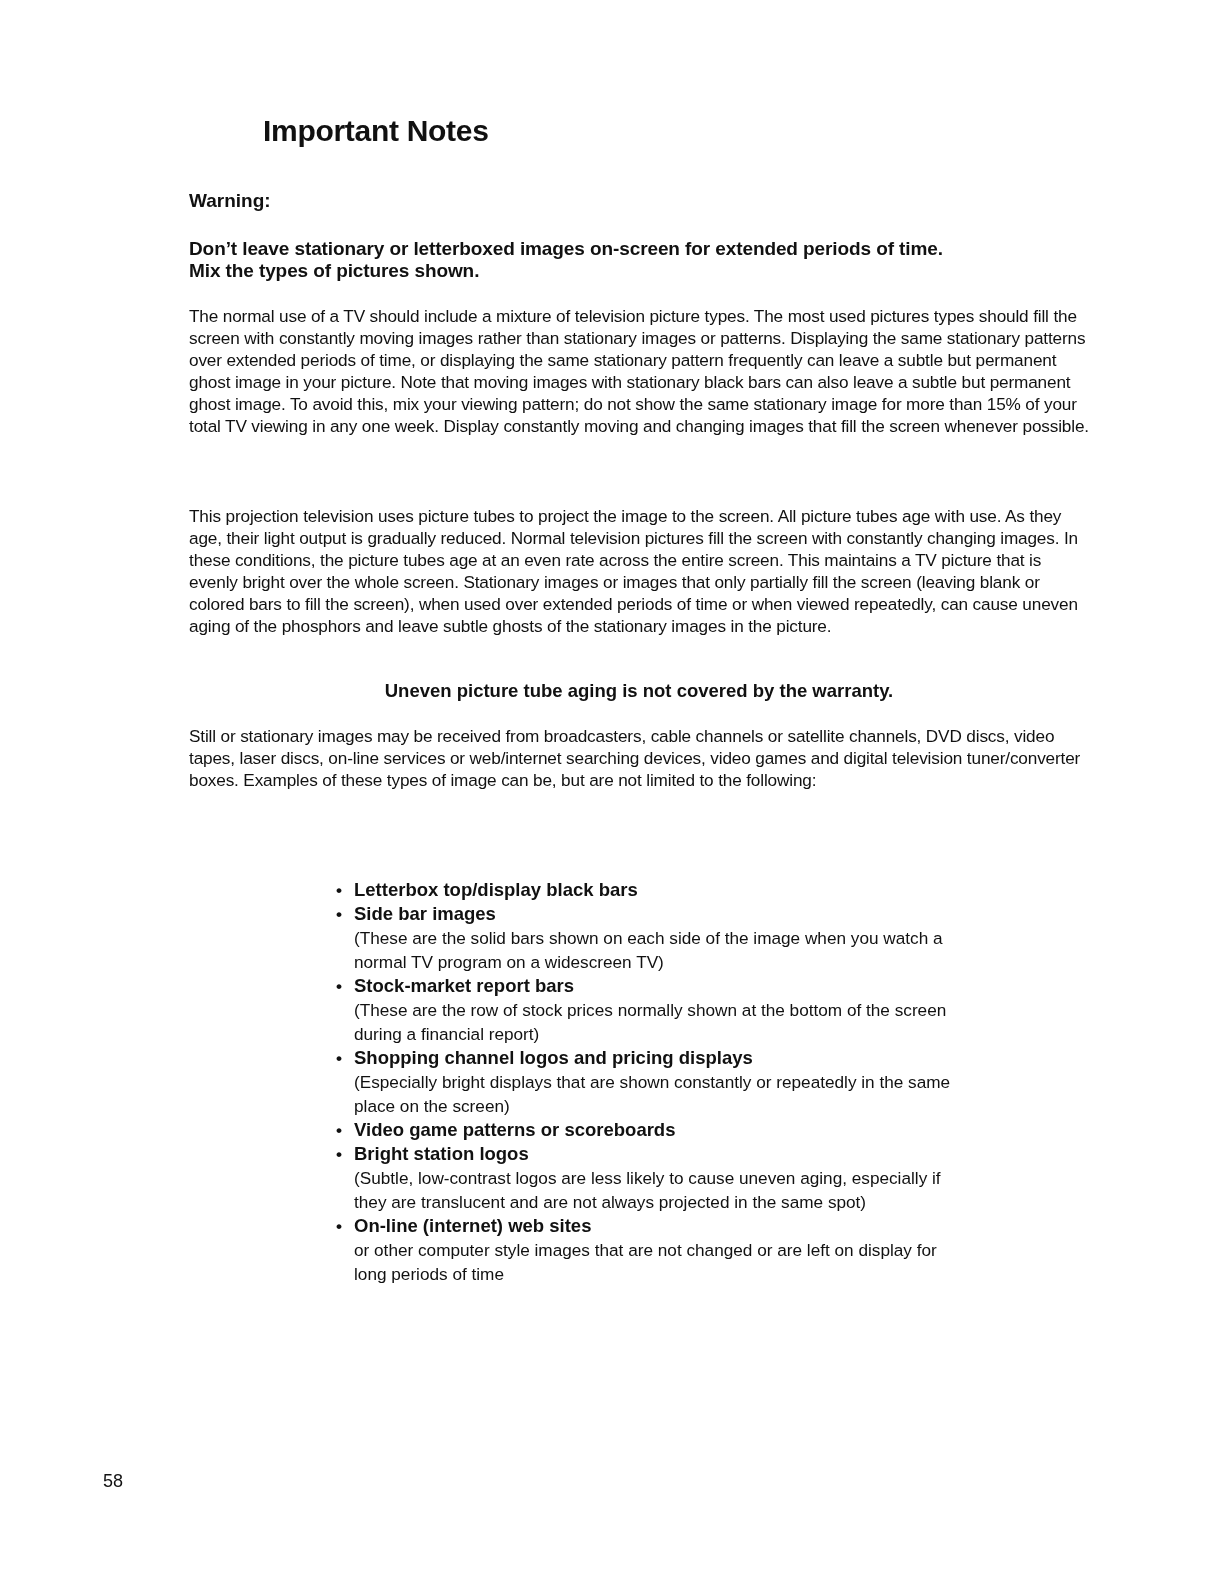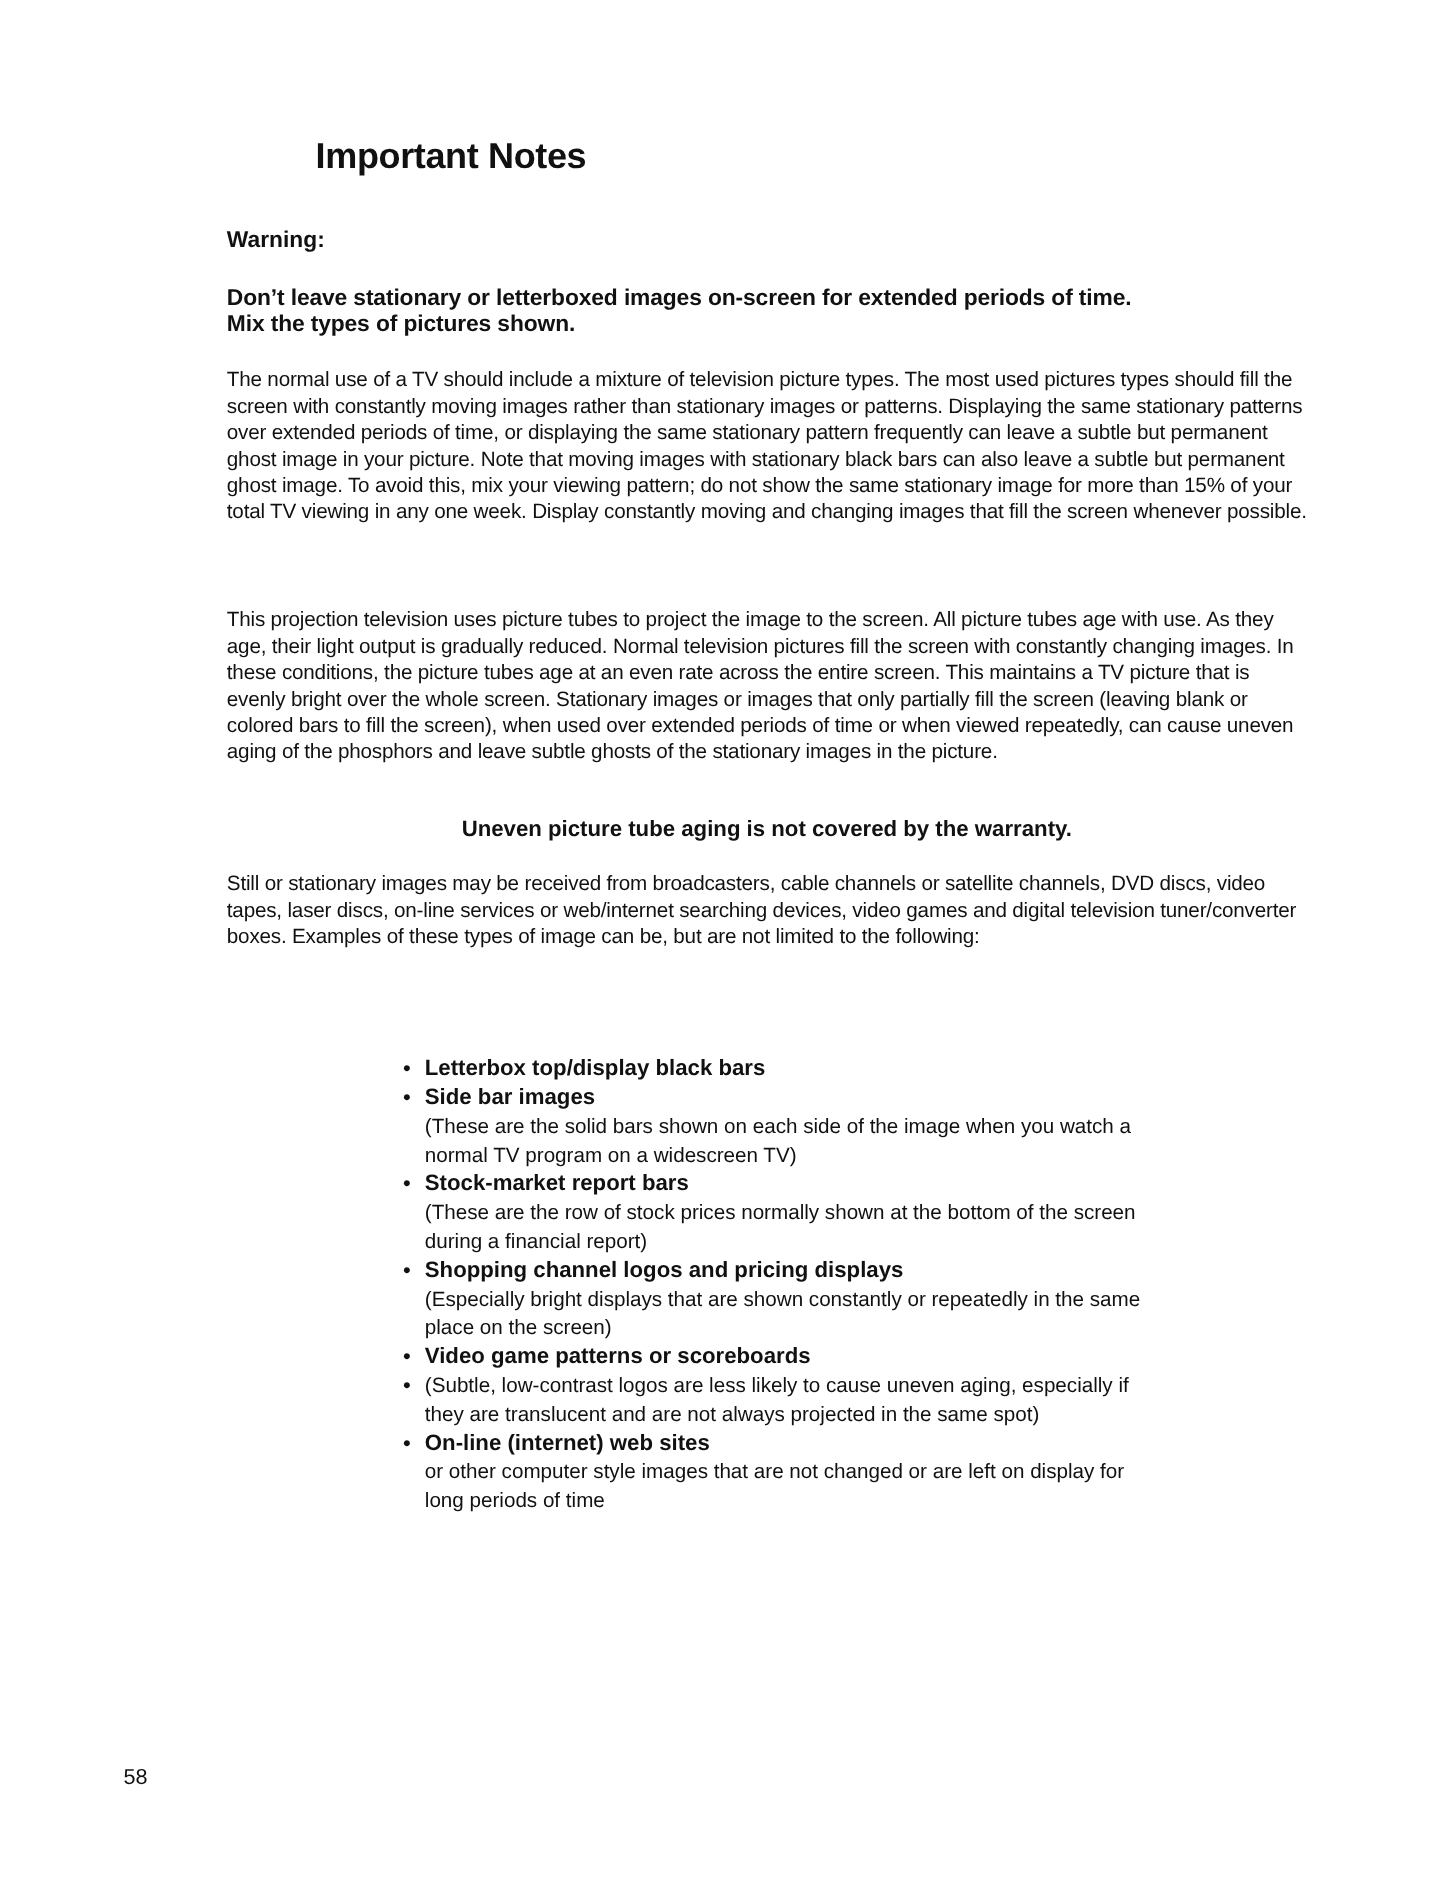--- a/index.html
+++ b/index.html
@@ -69,20 +69,21 @@
     <span class="bullet">•</span>
     <span class="head">Shopping channel logos and pricing displays</span>
     <span class="desc">(Especially bright displays that are shown constantly or repeatedly in the same place on the screen)</span>
   </li>
   <li>
     <span class="bullet">•</span>
     <span class="head">Video game patterns or scoreboards</span>
   </li>
   <li>
     <span class="bullet">•</span>
+    <span class="head">Bright station logos</span>
     <span class="desc">(Subtle, low-contrast logos are less likely to cause uneven aging, especially if they are translucent and are not always projected in the same spot)</span>
   </li>
   <li>
     <span class="bullet">•</span>
     <span class="head">On-line (internet) web sites</span>
     <span class="desc">or other computer style images that are not changed or are left on display for long periods of time</span>
   </li>
 </ul>
 
 <div class="page-number">58</div>

